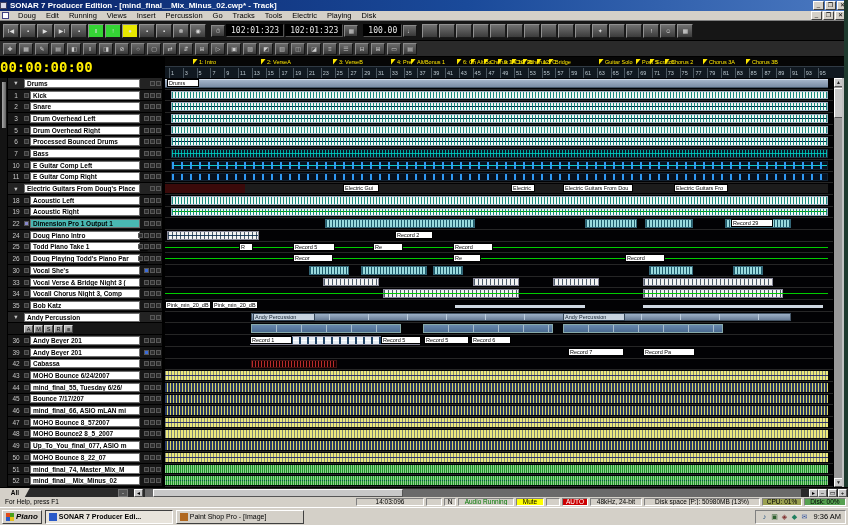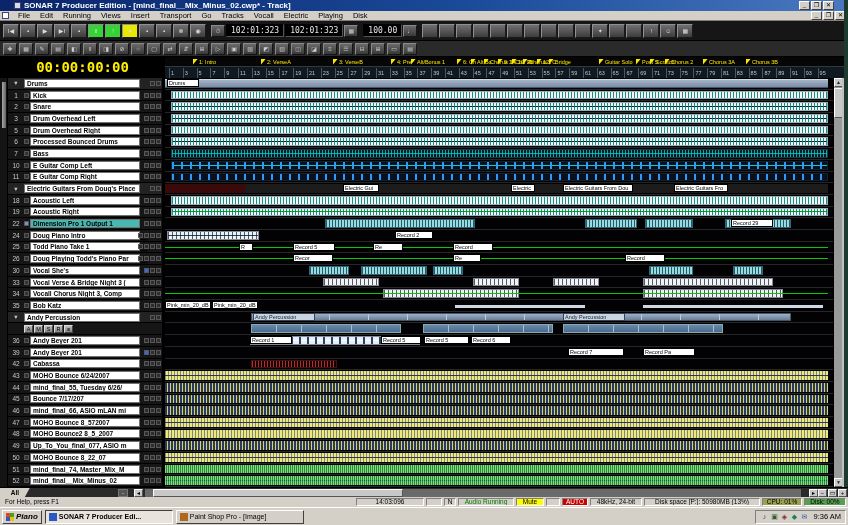--- a/index.html
+++ b/index.html
@@ -3,21 +3,21 @@
 <meta charset="utf-8">
 <style>
   * { margin:0; padding:0; box-sizing:border-box; }
   html,body { width:848px; height:525px; overflow:hidden; background:#000;
     font-family:"Liberation Sans", sans-serif; }
   .screen { position:relative; width:848px; height:525px; background:#000; }
 
   
   .titlebar { position:absolute; left:0; top:0; width:848px; height:11px;
     background:linear-gradient(90deg,#0a246a 0%,#1a4a9a 55%,#4a78c0 100%);
-    display:flex; align-items:center; padding:0 14px; }
+    display:flex; align-items:center; padding:0 0; }
   .appicon { width:7px; height:7px; background:#d8d8e8; border:1px solid #404060; margin-right:3px; }
   .title-text { color:#fff; font-size:8px; font-weight:bold; white-space:nowrap; flex:1;
     overflow:hidden; line-height:11px; }
   .wbtns { display:flex; gap:1px; }
   .wbtn { width:11px; height:9px; background:#d4d0c8; border:1px solid;
     border-color:#fff #404040 #404040 #fff; font-size:6px; line-height:7px;
     text-align:center; color:#000; }
   .edge-strip { position:absolute; right:0; top:0; width:4px; height:487px; background:#1e3a2e; }
 
   
@@ -41,21 +41,21 @@
     font-size:6px; line-height:10px; text-align:center; overflow:hidden; flex:0 0 auto; }
   .tsep { width:3px; height:14px; flex:0 0 auto; }
   .lcd { height:13px; background:#000; border:1px solid; border-color:#000 #555 #555 #000;
     color:#e8e8e8; font-family:"DejaVu Sans Mono",monospace; font-size:8px;
     line-height:11px; padding:0 4px; flex:0 0 auto; }
 
   
   .hdr { position:absolute; left:0; top:57px; width:848px; height:21px; background:#000; }
   .bigtime { position:absolute; left:0; top:0; width:165px; height:21px; background:#000;
     color:#ffee00; font-family:"DejaVu Sans Mono",monospace; font-weight:bold;
-    font-size:14px; line-height:21px; text-align:center; letter-spacing:0; }
+    font-size:14px; line-height:21px; letter-spacing:0; }
   .timeline { position:absolute; left:165px; top:0; width:683px; height:21px; }
   .markers { position:absolute; left:0; top:0; width:683px; height:9px; background:#060606;
     overflow:hidden; }
   .marker { position:absolute; top:1px; height:7px; display:flex; align-items:center;
     color:#ffe800; font-size:5.5px; white-space:nowrap; }
   .mflag { width:5px; height:6px; background:#ffe800; clip-path:polygon(0 0,100% 0,0 100%);
     margin-right:1px; flex:0 0 auto; }
   .ruler { position:absolute; left:0; top:9px; width:683px; height:12px; background:#101820;
     border-top:1px solid #303a44; overflow:hidden; }
   .tick { position:absolute; top:1px; height:10px; border-left:1px solid #4a5660;
@@ -224,29 +224,29 @@
     <div class="wbtns">
         <div class="wbtn">_</div>
         <div class="wbtn">❐</div>
         <div class="wbtn">✕</div>
       </div>
   </div>
 
   <div class="menubar">
     <span class="docicon"></span>
     <span style="display:flex">
-        <div class="menu-item">File</div>
+        <div class="menu-item">Doug</div>
         <div class="menu-item">Edit</div>
         <div class="menu-item">Running</div>
         <div class="menu-item">Views</div>
         <div class="menu-item">Insert</div>
-        <div class="menu-item">Transport</div>
+        <div class="menu-item">Percussion</div>
         <div class="menu-item">Go</div>
         <div class="menu-item">Tracks</div>
-        <div class="menu-item">Vocall</div>
+        <div class="menu-item">Tools</div>
         <div class="menu-item">Electric</div>
         <div class="menu-item">Playing</div>
         <div class="menu-item">Disk</div>
       </span>
     <div class="wbtns">
         <div class="wbtn">_</div>
         <div class="wbtn">❐</div>
         <div class="wbtn">✕</div>
       </div>
   </div>

